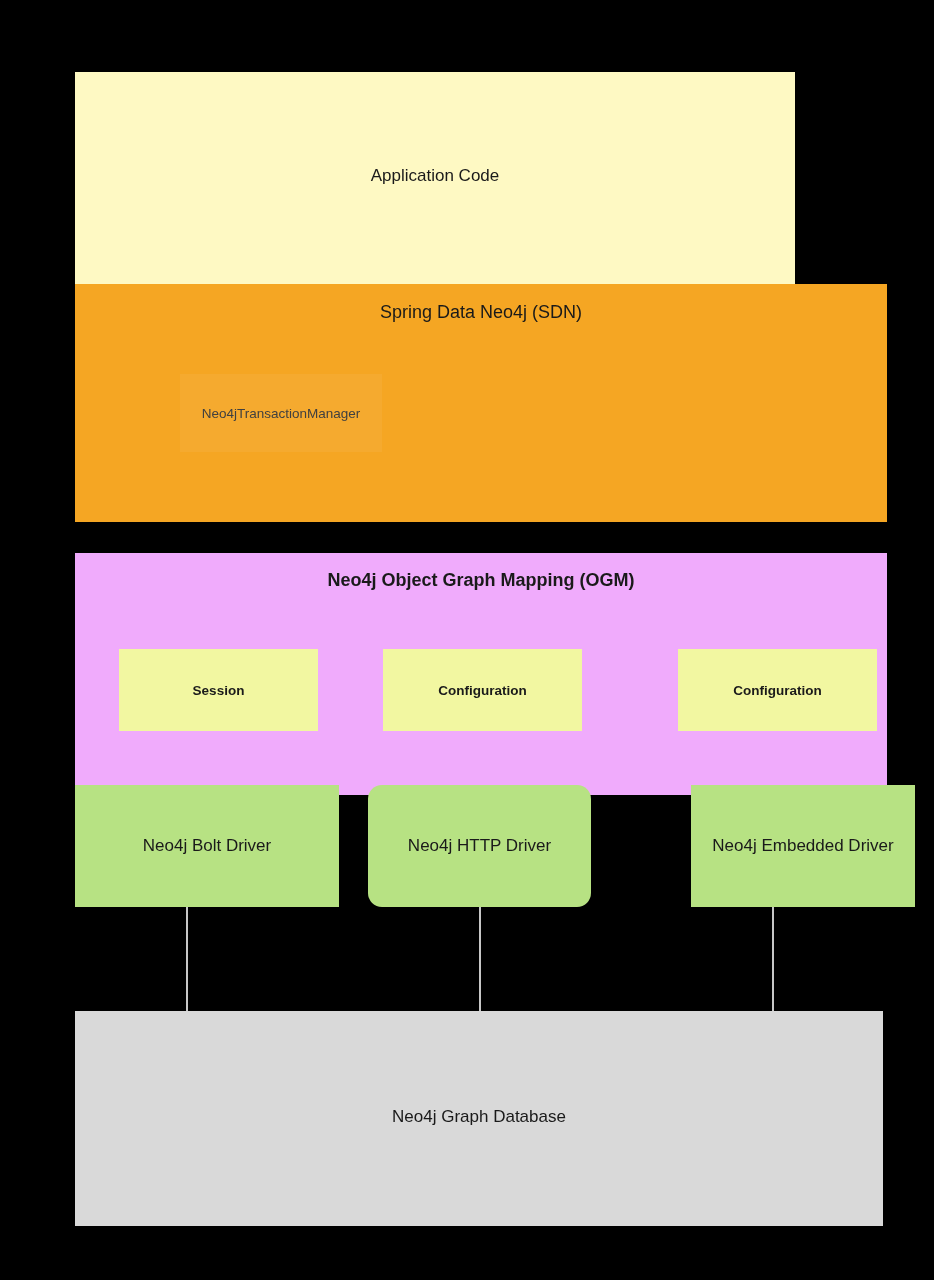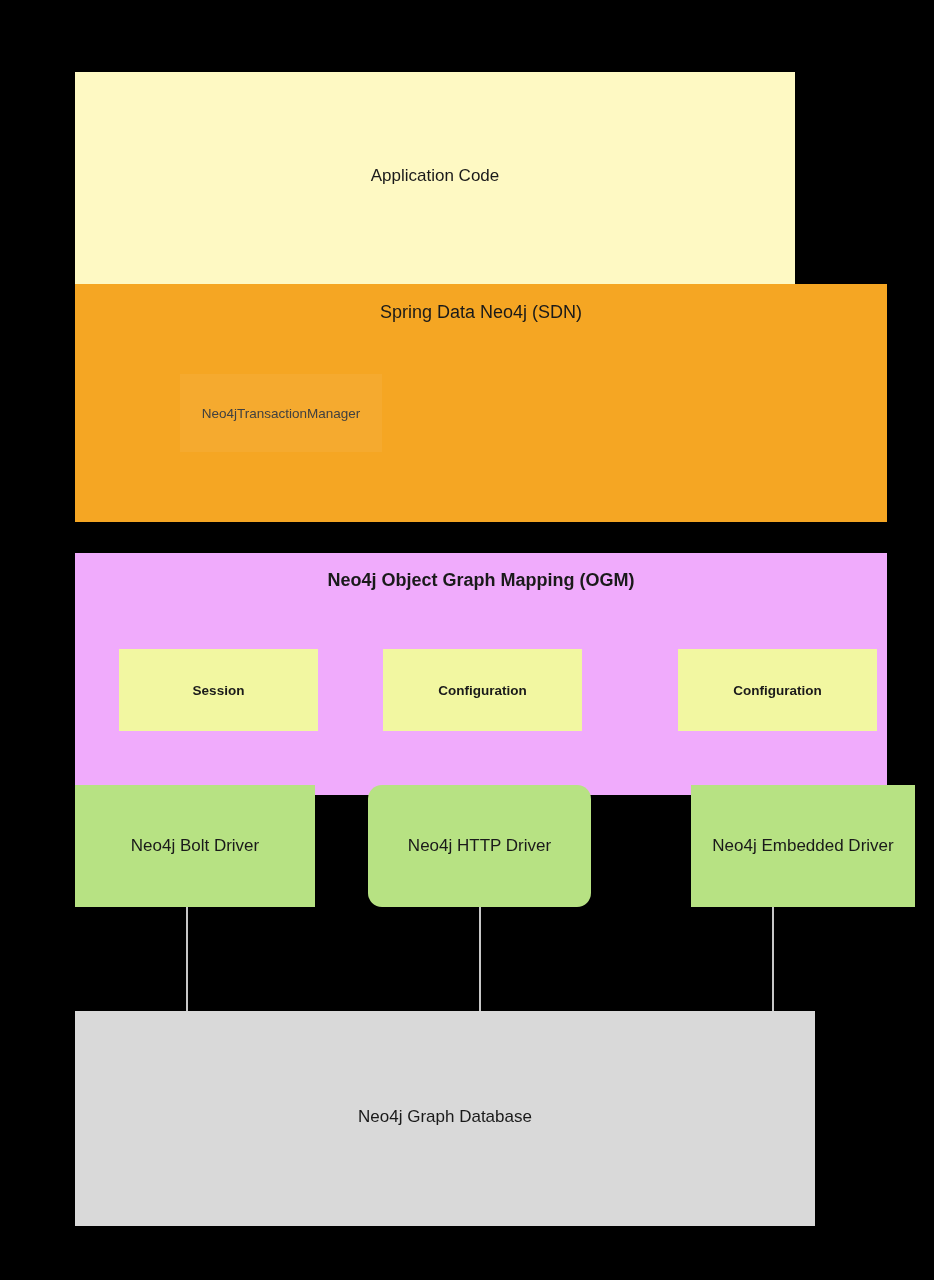--- a/index.html
+++ b/index.html
@@ -129,41 +129,41 @@
     background: #b7e283;
     display: flex;
     align-items: center;
     justify-content: center;
   }
   .driver-box .box-label {
     position: static;
     font-size: 17px;
     color: #1a1a1a;
   }
-  #driver-box-0 { left: 75px;  width: 240px; }
+  #driver-box-0 { left: 75px;  width: 264px; }
   #driver-box-1 { left: 368px; width: 223px; border-radius: 14px; }
   #driver-box-2 { left: 691px; width: 224px; }
 
   
   .connector-line {
     position: absolute;
     top: 907px;
     width: 2px;
     height: 104px;
     background: #c7c7c7;
   }
   #connector-line-0 { left: 186px; }
   #connector-line-1 { left: 479px; }
   #connector-line-2 { left: 772px; }
 
   
   #database-layer {
     left: 75px;
     top: 1011px;
-    width: 740px;
+    width: 808px;
     height: 215px;
     background: #d9d9d9;
   }
   #database-layer .box-label {
     top: 96px;
     font-size: 17px;
   }
 </style>
 </head>
 <body>

